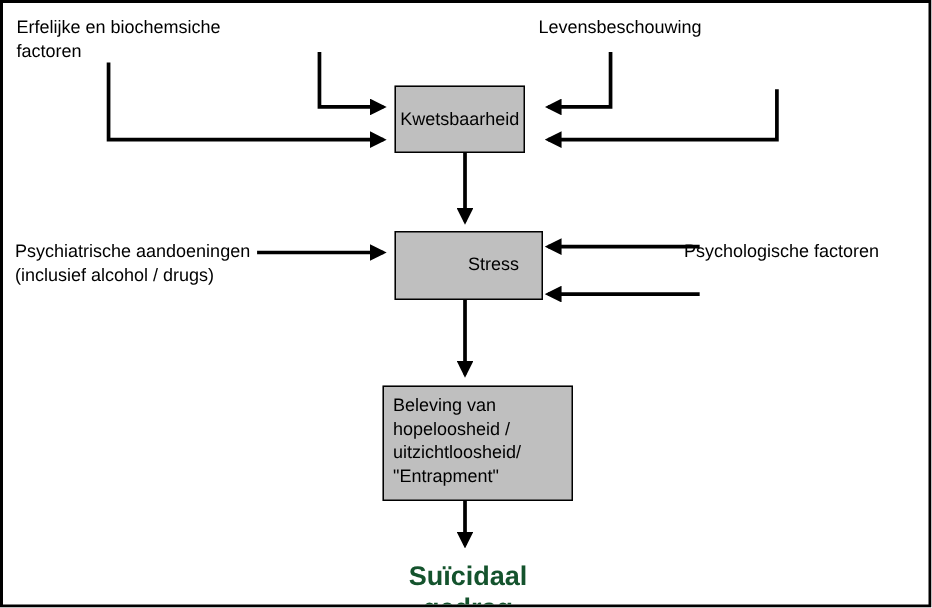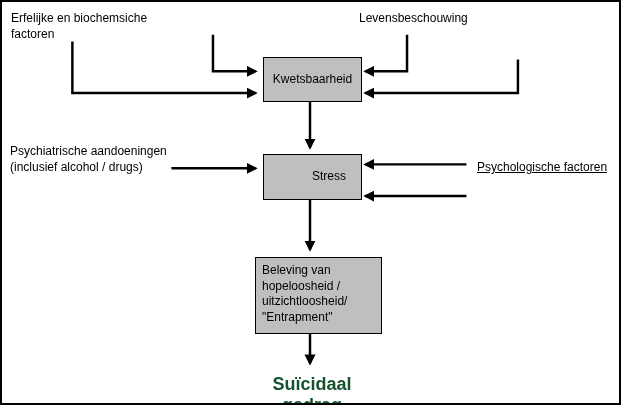--- a/index.html
+++ b/index.html
@@ -87,26 +87,26 @@
 
     <line x1="310" y1="332" x2="310" y2="365" stroke="#000000" stroke-width="2.5" marker-end="url(#ah)"></line>
   </svg>
 
   <div class="label" style="left:9px; top:8px; width:152px;">Erfelijke en biochemsiche factoren</div>
 
 
   <div class="label" style="left:357px; top:8px; width:120px;">Levensbeschouwing</div>
 
 
-  <div class="label" style="left:8px; top:141px; width:172px;">Psychiatrische aandoeningen (inclusief alcohol / drugs)</div>
+  <div class="label" style="left:8px; top:157px; width:172px;">Psychiatrische aandoeningen (inclusief alcohol / drugs)</div>
 
-  <div class="label" style="left:475px; top:157px; width:135px;text-decoration:underline;">Psychologische factoren</div>
+  <div class="label" style="left:454px; top:157px; width:135px;">Psychologische factoren</div>
 
 
-  <div class="node centered" style="left:261px; top:55px; width:99px; height:45px;">Kwetsbaarheid</div>
+  <div class="node centered" style="left:261px; top:55px; width:87px; height:45px;">Kwetsbaarheid</div>
 
   <div class="node centered" style="left:261px; top:152px; width:99px; height:46px;padding-left:33px;">Stress</div>
 
   <div class="node lefttext" style="left:253px; top:255px; width:127px; height:77px;">Beleving van hopeloosheid / uitzichtloosheid/ "Entrapment"</div>
 
   <div class="outcome" style="left:240px; top:372px; width:140px;">Suïcidaal gedrag</div>
 
 </div>
 
 </body></html>

